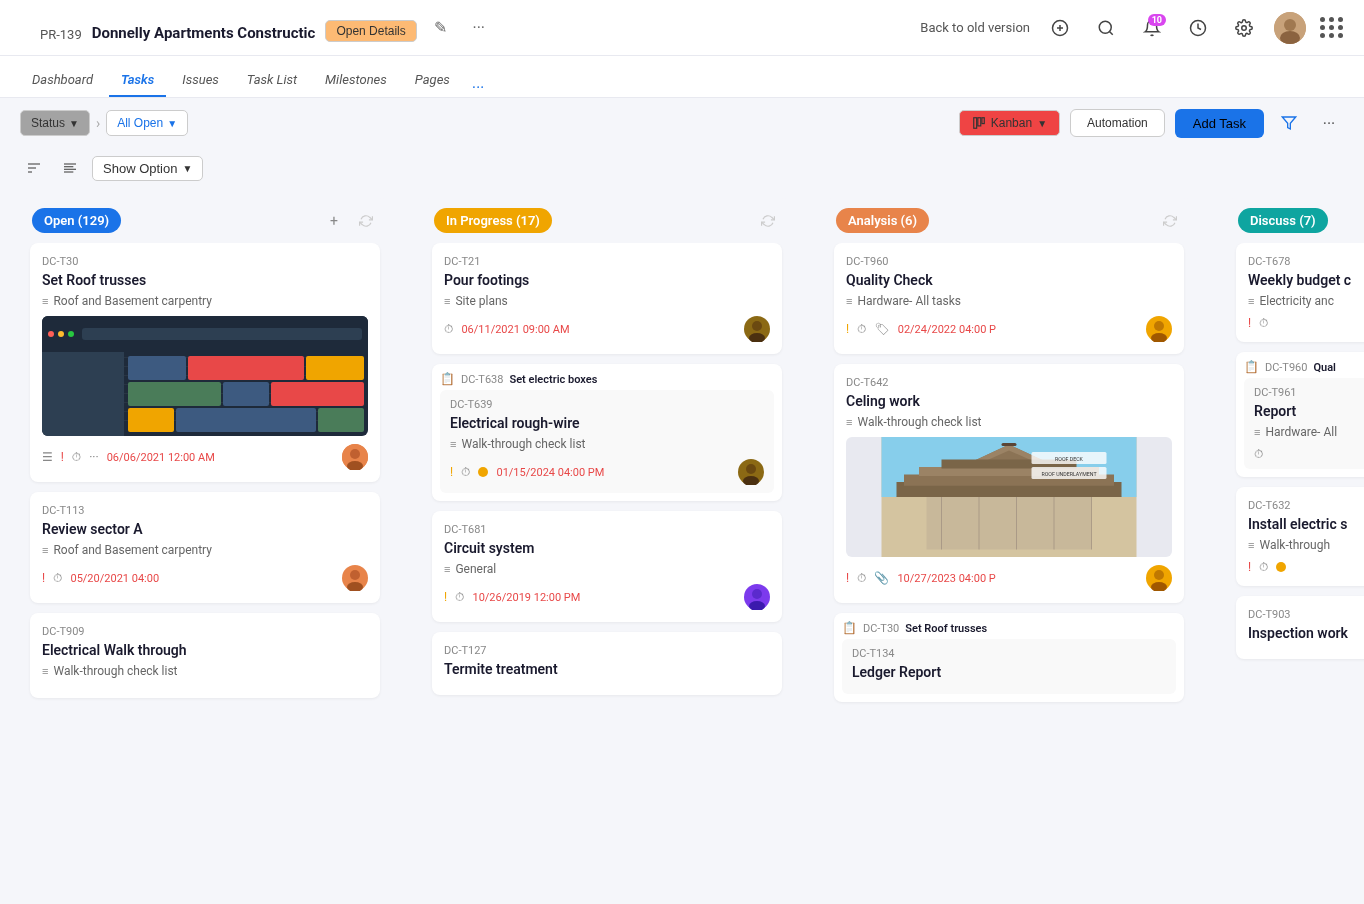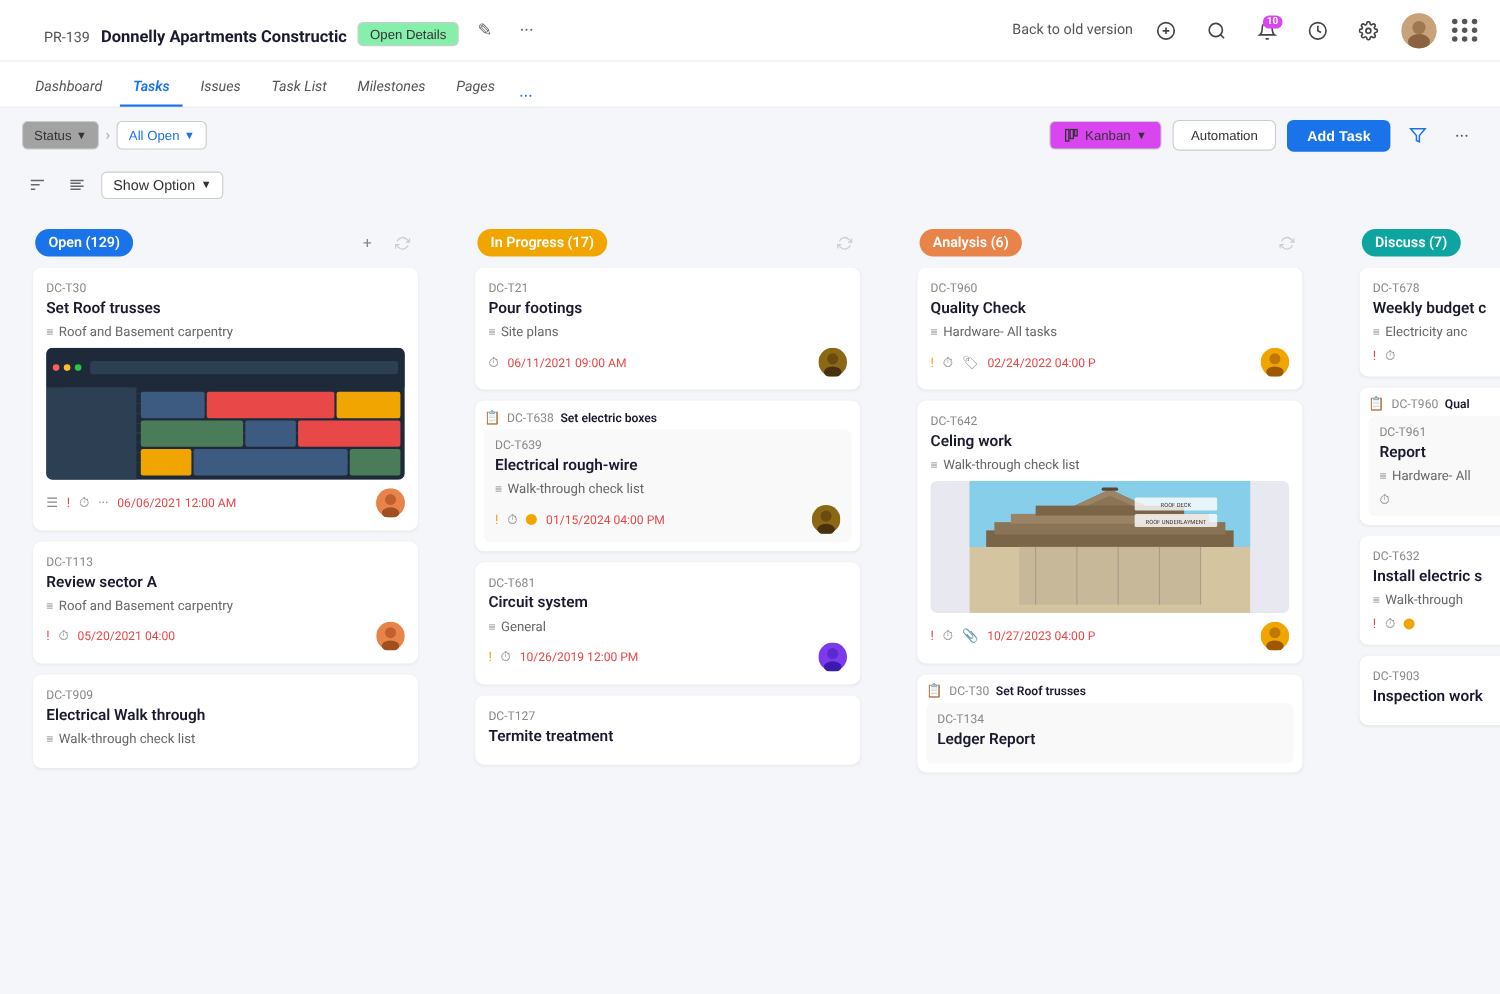--- a/index.html
+++ b/index.html
@@ -38,21 +38,21 @@
       font-weight: 700;
       color: #1a1a2e;
     }
     .open-details-btn {
       border: 1px solid #ccc;
       border-radius: 5px;
       padding: 3px 10px;
       font-size: 12px;
       color: #333;
       cursor: pointer;
-      background: #86efac;
+      background: #fdba74;
     }
     .icon-btn {
       width: 28px;
       height: 28px;
       display: flex;
       align-items: center;
       justify-content: center;
       cursor: pointer;
       color: #666;
       font-size: 16px;
@@ -198,21 +198,21 @@
       align-items: center;
       gap: 10px;
     }
     .kanban-btn {
       display: flex;
       align-items: center;
       gap: 5px;
       padding: 5px 12px;
       border: 1px solid #ccc;
       border-radius: 5px;
-      background: #d946ef;
+      background: #ef4444;
       cursor: pointer;
       font-size: 12px;
       color: #333;
     }
     .automation-btn {
       padding: 6px 16px;
       border: 1px solid #ccc;
       border-radius: 6px;
       background: #fff;
       cursor: pointer;
@@ -220,22 +220,22 @@
       color: #333;
       font-weight: 500;
     }
     .add-task-btn {
       padding: 7px 18px;
       border: none;
       border-radius: 6px;
       background: #1a73e8;
       cursor: pointer;
       font-size: 13px;
-      color: #ffffff;
-      font-weight: 700;
+      color: #000000;
+      font-weight: 400;
     }
     .filter-btn, .more-btn {
       width: 30px;
       height: 30px;
       display: flex;
       align-items: center;
       justify-content: center;
       cursor: pointer;
       color: #555;
       font-size: 16px;

